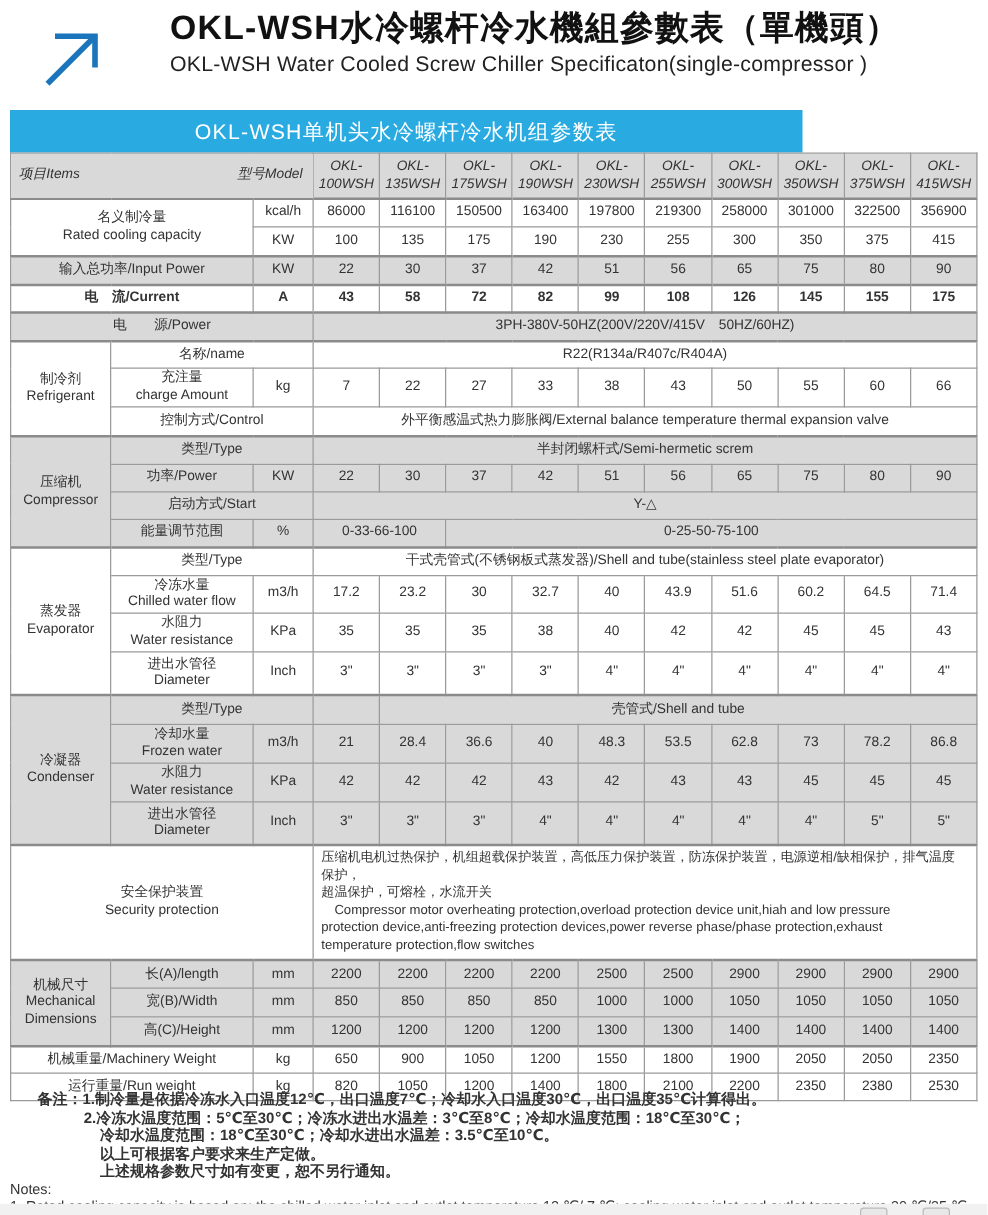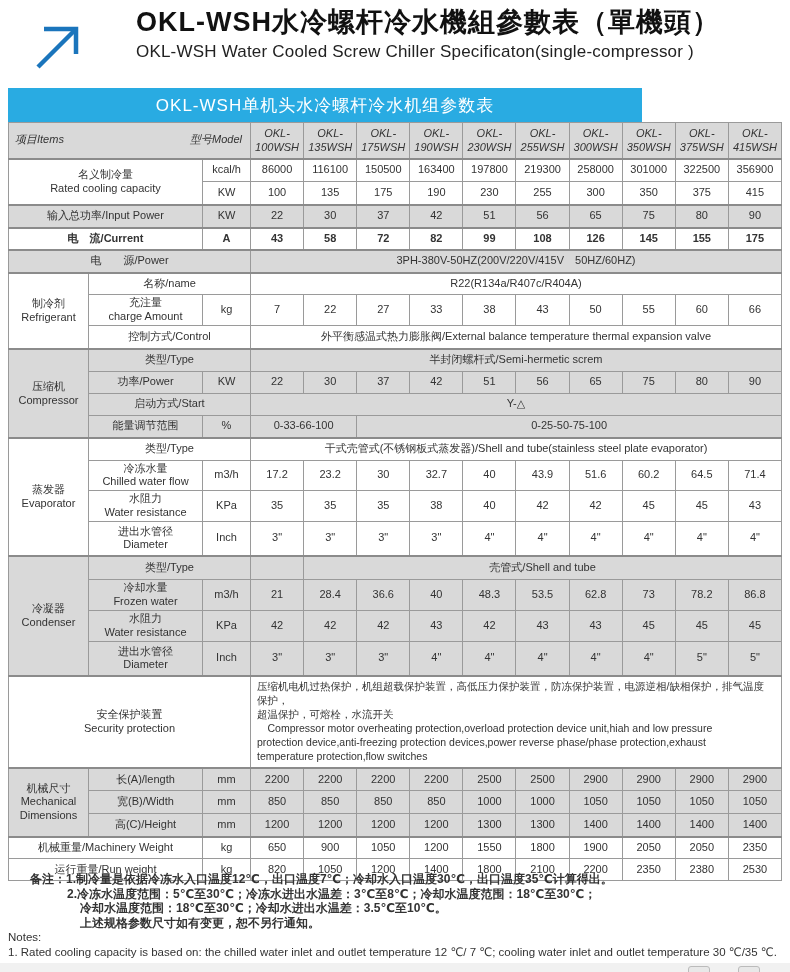--- a/index.html
+++ b/index.html
@@ -398,20 +398,21 @@
             <td>2530</td>
           </tr>
         </tbody>
     </table>
   </div>
 
   <div class="notes">
     <div class="nz">备注：1.制冷量是依据冷冻水入口温度12℃，出口温度7℃；冷却水入口温度30℃，出口温度35℃计算得出。</div>
     <div class="nz ind1">2.冷冻水温度范围：5℃至30℃；冷冻水进出水温差：3℃至8℃；冷却水温度范围：18℃至30℃；</div>
     <div class="nz ind2">冷却水温度范围：18℃至30℃；冷却水进出水温差：3.5℃至10℃。</div>
+    <div class="nz ind2">以上可根据客户要求来生产定做。</div>
     <div class="nz ind2">上述规格参数尺寸如有变更，恕不另行通知。</div>
     <div class="ne">Notes:</div>
     <div class="ne">1. Rated cooling capacity is based on: the chilled water inlet and outlet temperature 12 ℃/ 7 ℃; cooling water inlet and outlet temperature 30 ℃/35 ℃.</div>
   </div>
 
   <div class="bottom-strip">
     <div class="chip c1"></div>
     <div class="chip c2"></div>
   </div>
 

